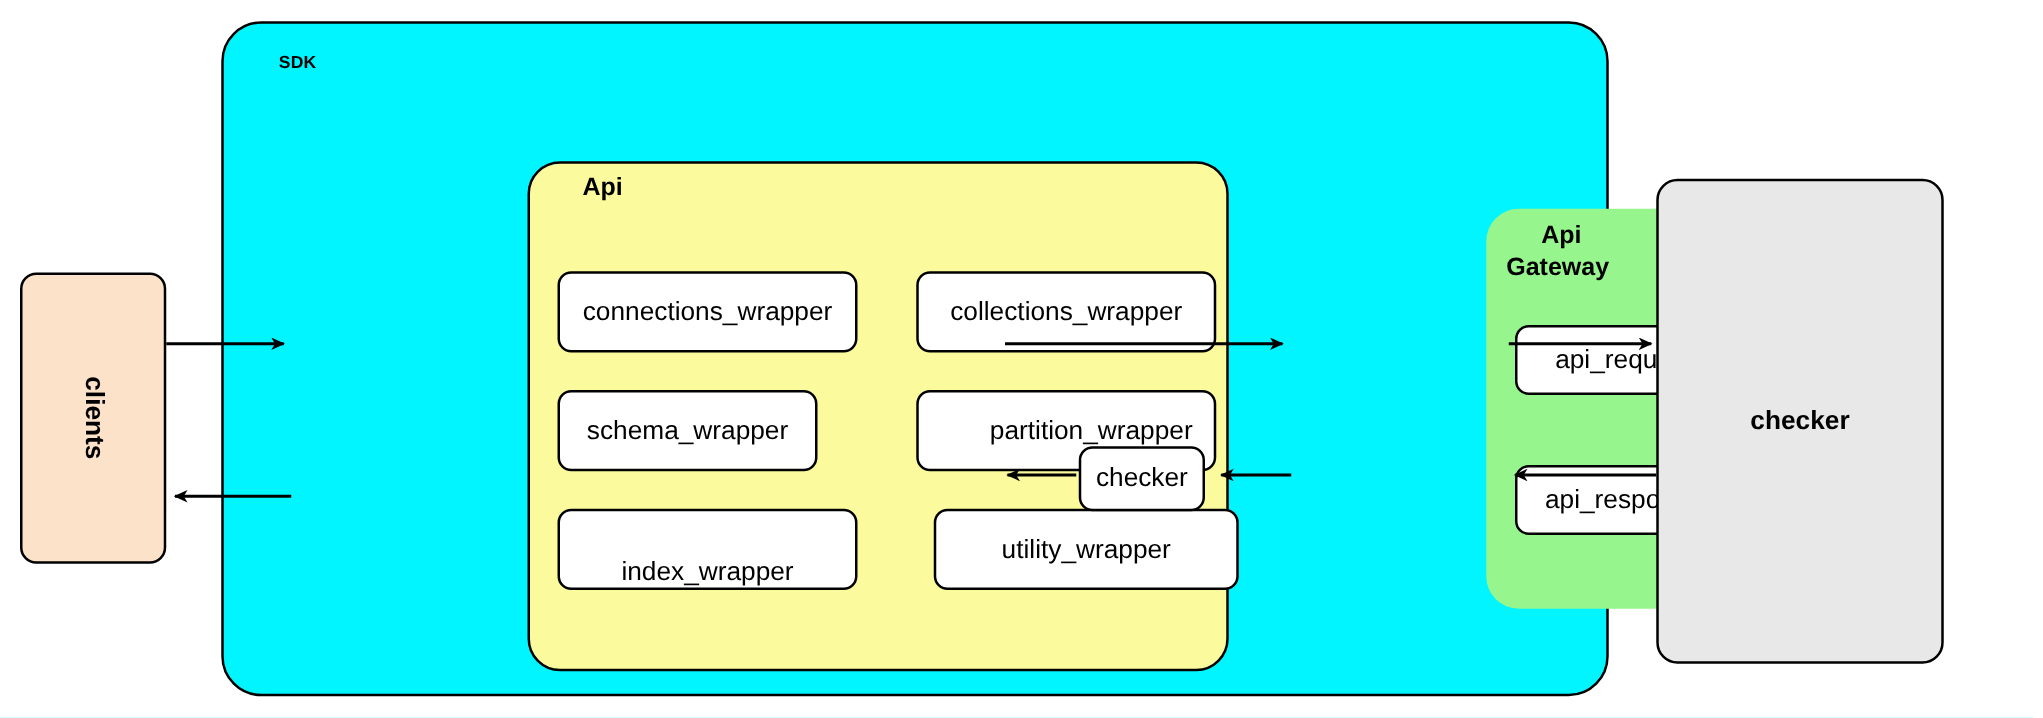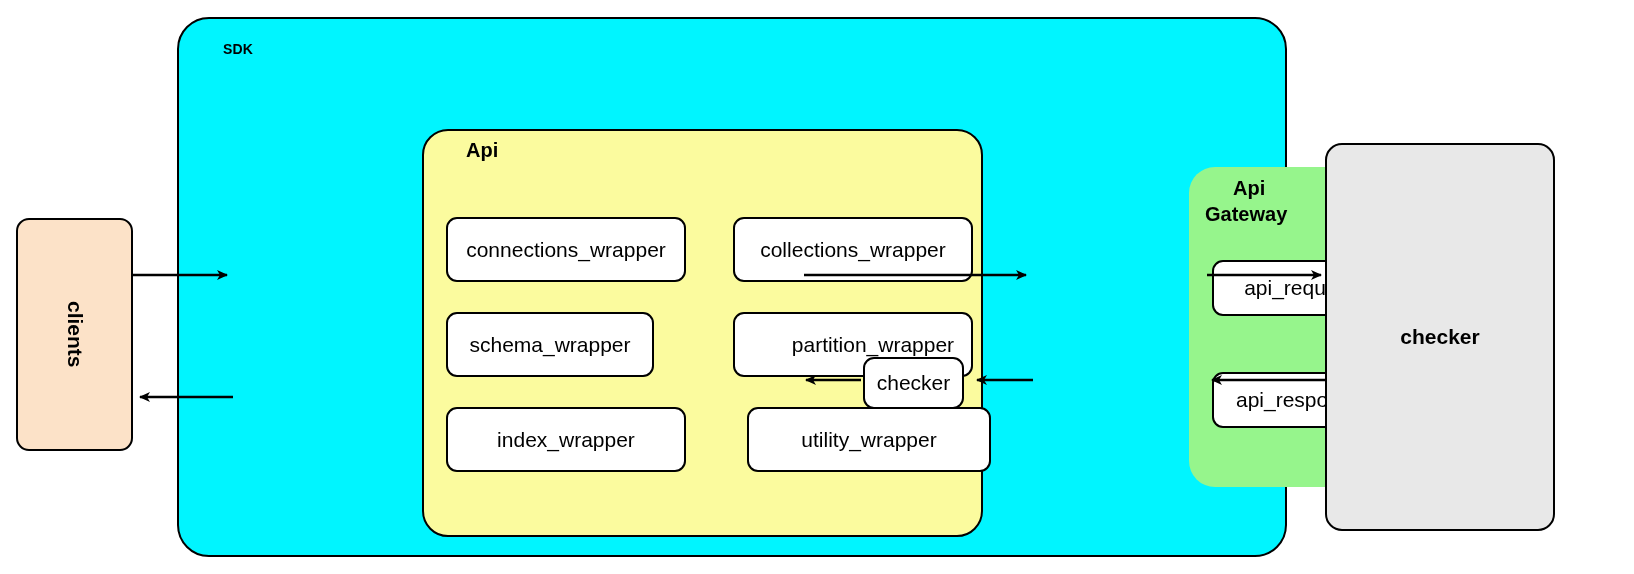--- a/index.html
+++ b/index.html
@@ -170,21 +170,21 @@
         <span>collections_wrapper</span>
       </div>
 
       <div class="box module" style="left:22px;  top:181px; width:208px; height:65px;">
         <span>schema_wrapper</span>
       </div>
       <div class="box module" style="left:309px; top:181px; width:240px; height:65px;padding-left:40px;">
         <span>partition_wrapper</span>
       </div>
 
-      <div class="box module" style="left:22px;  top:276px; width:240px; height:65px;">
+      <div class="box module" style="left:22px;  top:276px; width:240px; height:65px;align-items:flex-end;">
         <span>index_wrapper</span>
       </div>
       <div class="box module" style="left:323px; top:276px; width:244px; height:65px;">
         <span>utility_wrapper</span>
       </div>
     </div>
 
     <div class="box module" style="left:684px; top:338px; width:101px; height:52px;">
       <span>checker</span>
     </div>

